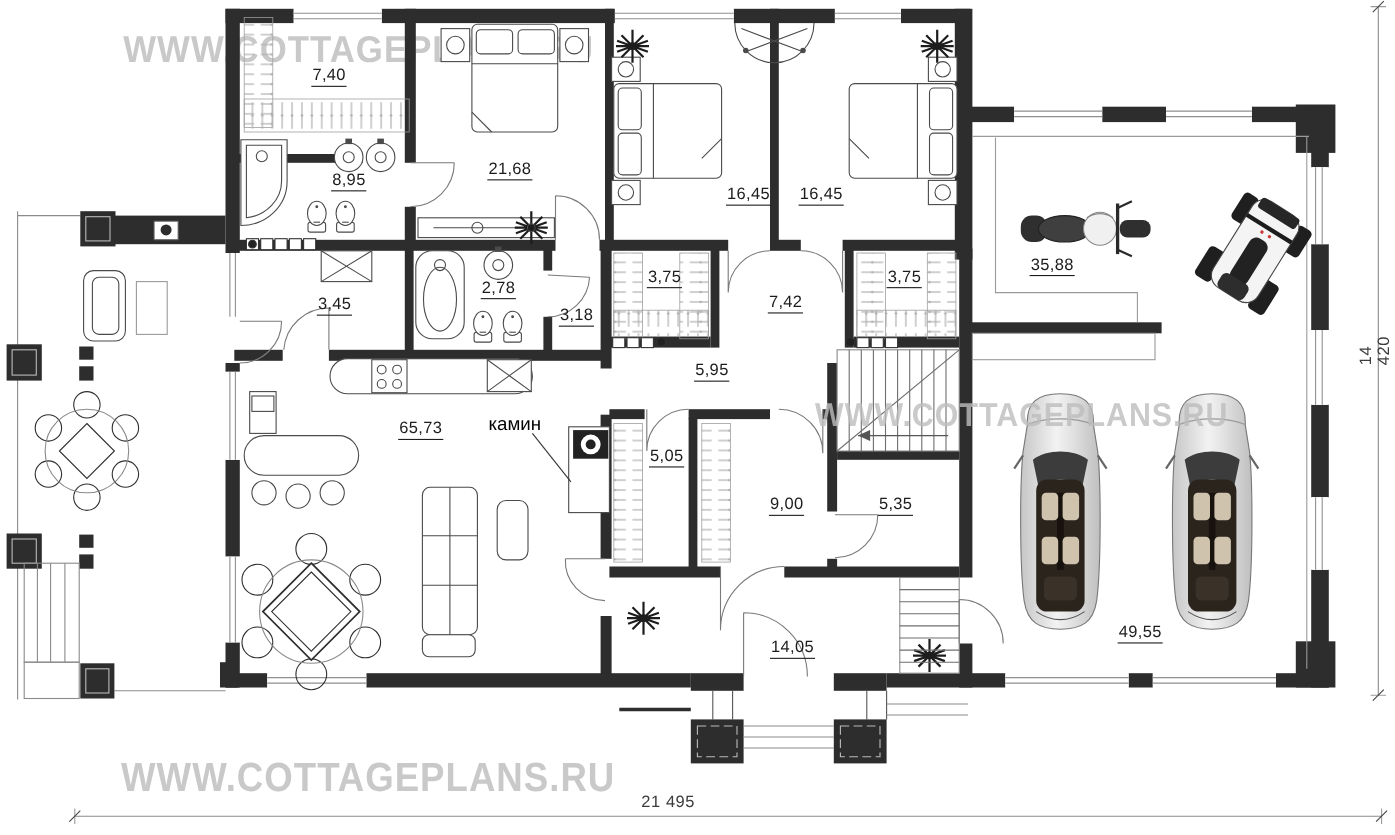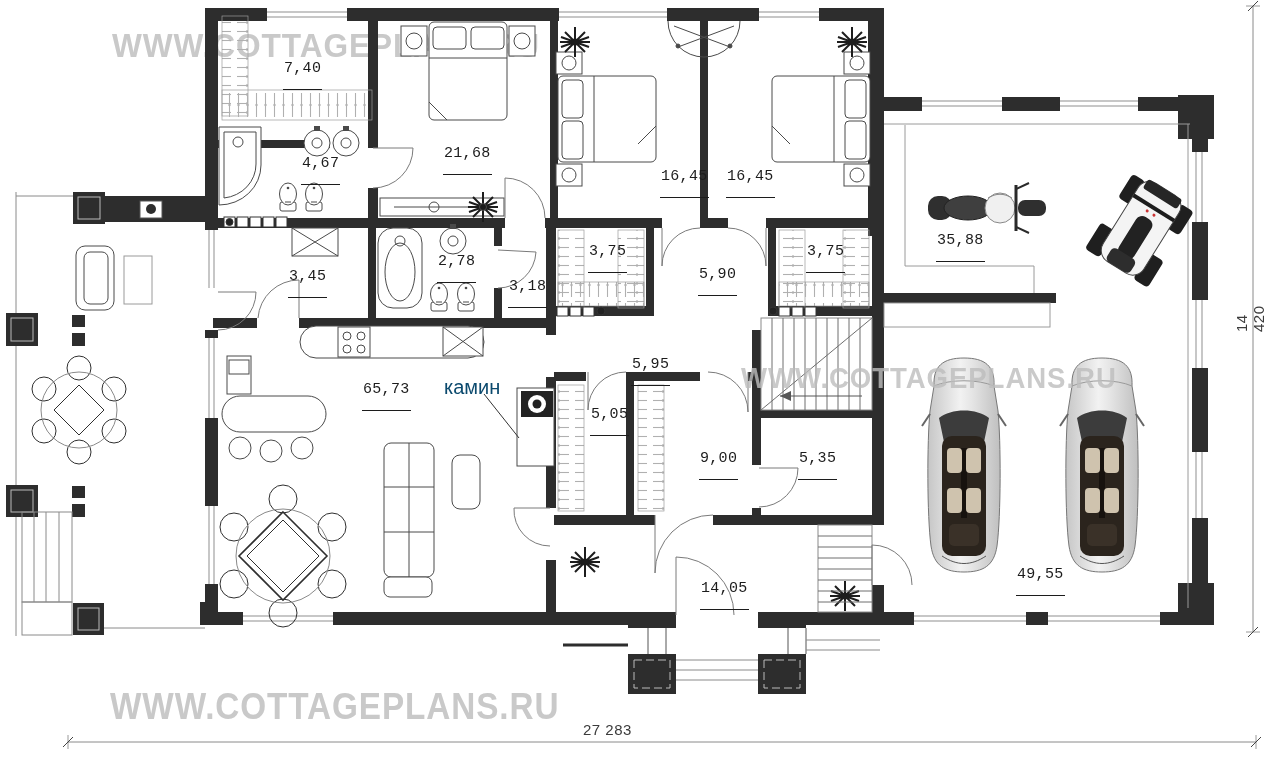--- a/index.html
+++ b/index.html
@@ -6,22 +6,22 @@
   .plan{position:relative;width:1268px;height:759px;background:#fff;overflow:hidden;
         font-family:"Liberation Sans",sans-serif;}
   .wm{position:absolute;font-weight:bold;white-space:nowrap;transform-origin:0 0;
       font-family:"Liberation Sans",sans-serif;color:#c9c9c9;z-index:1;}
   .wm-top{left:112px;top:26px;font-size:34px;letter-spacing:1px;transform:scaleX(.93);}
   .wm-mid{left:741px;top:361px;font-size:30px;letter-spacing:1px;transform:scaleX(.92);
           color:#bdbdbd;opacity:.8;z-index:5;}
   .wm-bottom{left:110px;top:686px;font-size:37px;letter-spacing:1px;transform:scaleX(.9);}
   svg.gfx{position:absolute;left:0;top:0;z-index:2;}
   .lbl{position:absolute;z-index:4;font-size:15px;color:#1c1c1c;
-       border-bottom:1px solid #1c1c1c;padding:0 1px 12px;letter-spacing:.3px;font-family:Liberation Mono, monospace;}
-  .lbl-plain{position:absolute;z-index:4;font-size:20px;color:#0c4a6e;}
+       border-bottom:1px solid #1c1c1c;padding:0 1px 1px;letter-spacing:.3px;}
+  .lbl-plain{position:absolute;z-index:4;font-size:17px;color:#000000;}
   .dim{position:absolute;z-index:4;font-size:15px;color:#3c3c3c;letter-spacing:.5px;}
   .dim-v{transform:rotate(-90deg);transform-origin:0 0;}
 </style>
 </head>
 <body>
 
 <div class="plan">
 
   <div class="wm wm-top">WWW.COTTAGEPLANS.RU</div>
   <div class="wm wm-bottom">WWW.COTTAGEPLANS.RU</div>
@@ -420,36 +420,36 @@
       <path d="M63 747 L73 737 M1251 747 L1261 737" stroke="#444"></path>
       <path d="M1253 6 V632"></path>
       <path d="M1246 6 H1260 M1246 632 H1260" stroke="#9a9a9a"></path>
       <path d="M1248 11 L1258 1 M1248 637 L1258 627" stroke="#444"></path>
     </g>
   </svg>
 
   <div class="wm wm-mid">WWW.COTTAGEPLANS.RU</div>
 
   <div class="lbl" style="left:283px;top:60px">7,40</div>
-  <div class="lbl" style="left:301px;top:155px">4,67</div>
+  <div class="lbl" style="left:301px;top:155px">8,95</div>
   <div class="lbl" style="left:443px;top:145px">21,68</div>
   <div class="lbl" style="left:660px;top:168px">16,45</div>
   <div class="lbl" style="left:726px;top:168px">16,45</div>
   <div class="lbl" style="left:936px;top:232px">35,88</div>
   <div class="lbl" style="left:288px;top:268px">3,45</div>
   <div class="lbl" style="left:437px;top:253px">2,78</div>
   <div class="lbl" style="left:508px;top:278px">3,18</div>
   <div class="lbl" style="left:588px;top:243px">3,75</div>
-  <div class="lbl" style="left:698px;top:266px">5,90</div>
+  <div class="lbl" style="left:698px;top:266px">7,42</div>
   <div class="lbl" style="left:806px;top:243px">3,75</div>
-  <div class="lbl" style="left:631px;top:356px">5,95</div>
+  <div class="lbl" style="left:631px;top:328px">5,95</div>
   <div class="lbl" style="left:362px;top:381px">65,73</div>
   <div class="lbl" style="left:590px;top:406px">5,05</div>
   <div class="lbl" style="left:699px;top:450px">9,00</div>
   <div class="lbl" style="left:798px;top:450px">5,35</div>
   <div class="lbl" style="left:700px;top:580px">14,05</div>
   <div class="lbl" style="left:1016px;top:566px">49,55</div>
 
   <div class="lbl-plain" style="left:444px;top:376px">камин</div>
 
-  <div class="dim" style="left:583px;top:721px">27 283</div>
+  <div class="dim" style="left:583px;top:721px">21 495</div>
   <div class="dim dim-v" style="left:1233px;top:332px">14 420</div>
 </div>
 
 </body></html>

